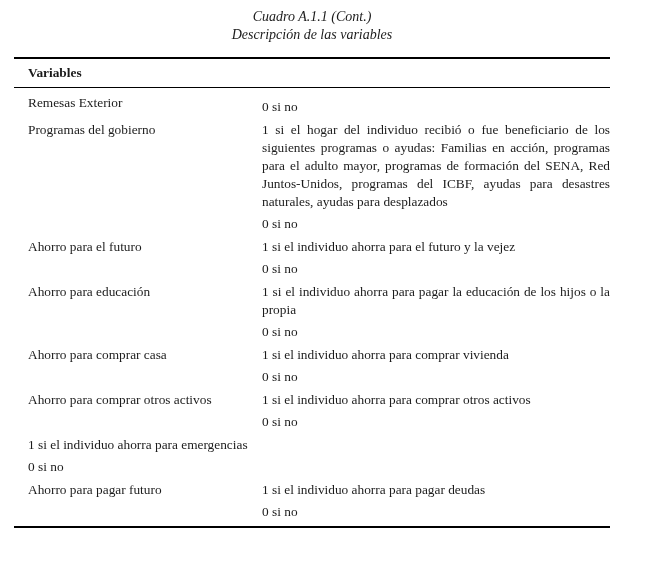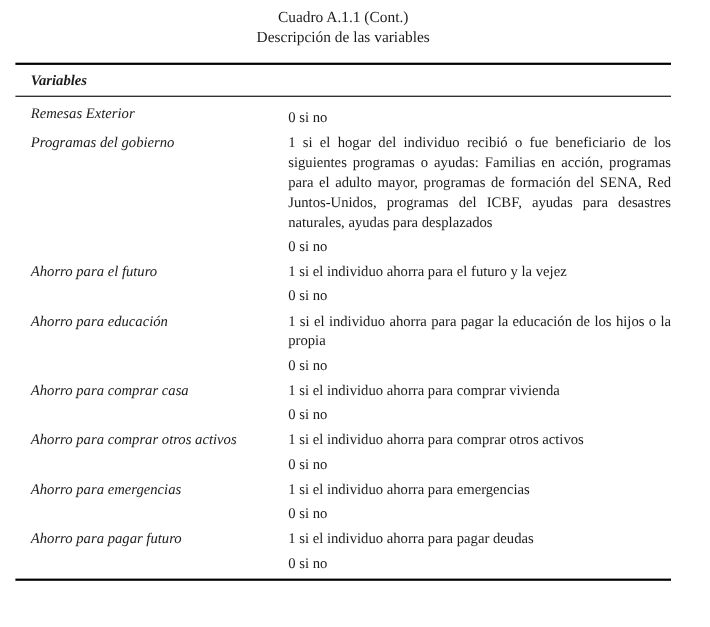--- a/index.html
+++ b/index.html
@@ -15,20 +15,21 @@
     overflow: hidden;
   }
   .page {
     padding: 8px 0 0 14px;
   }
   .heading {
     width: 596px;
     text-align: center;
     font-size: 14px;
     line-height: 18px;
+    font-style: italic;
   }
   .heading .title,
   .heading .subtitle {
     margin: 0;
     font-weight: normal;
     font-size: 14px;
   }
   .vtable {
     width: 596px;
     margin-top: 13px;
@@ -48,21 +49,20 @@
   .tbody {
     padding: 1px 0 5px 14px;
   }
   .row {
     display: grid;
     grid-template-columns: 234px 348px;
     padding-top: 5px;
   }
   .var-cell {
     padding-right: 12px;
-    font-style: italic;
   }
   .desc-cell p.main {
     margin: 0;
     text-align: justify;
   }
   .desc-cell p.alt {
     margin: 4px 0 0 0;
   }
 </style>
 </head>
@@ -124,21 +124,20 @@
 
       <div class="row">
         <div class="var-cell">Ahorro para comprar otros activos</div>
         <div class="desc-cell">
           <p class="main">1 si el individuo ahorra para comprar otros activos</p>
           <p class="alt">0 si no</p>
         </div>
       </div>
 
       <div class="row">
-        <div class="var-cell">Ahorro para emergencias</div>
         <div class="desc-cell">
           <p class="main">1 si el individuo ahorra para emergencias</p>
           <p class="alt">0 si no</p>
         </div>
       </div>
 
       <div class="row">
         <div class="var-cell">Ahorro para pagar futuro</div>
         <div class="desc-cell">
           <p class="main">1 si el individuo ahorra para pagar deudas</p>

